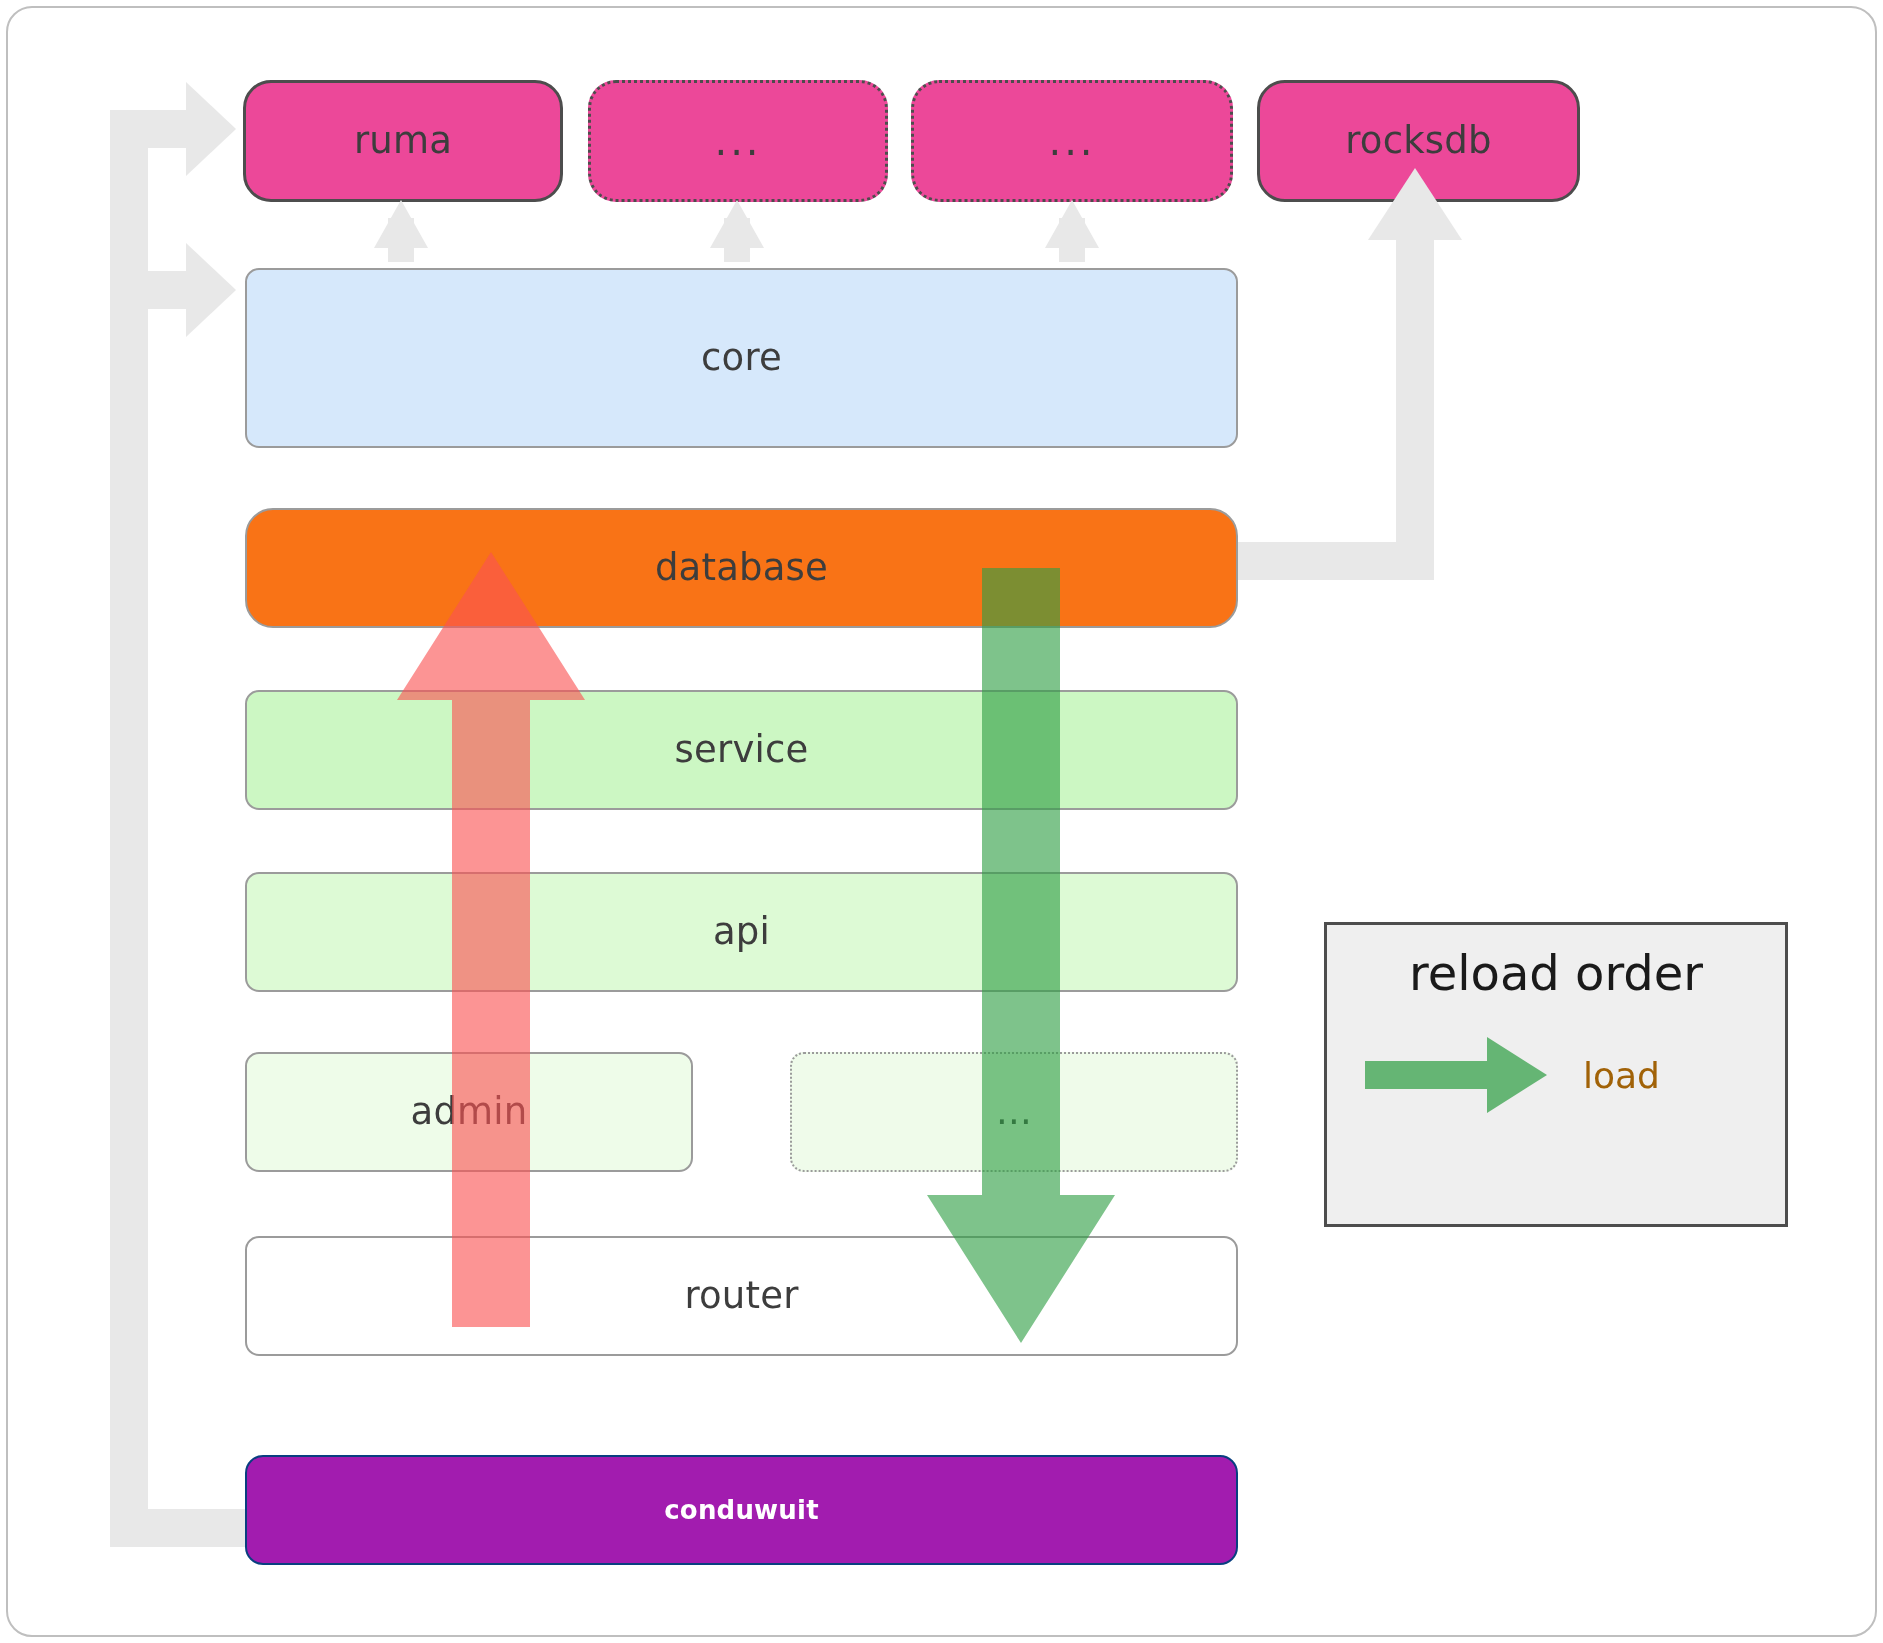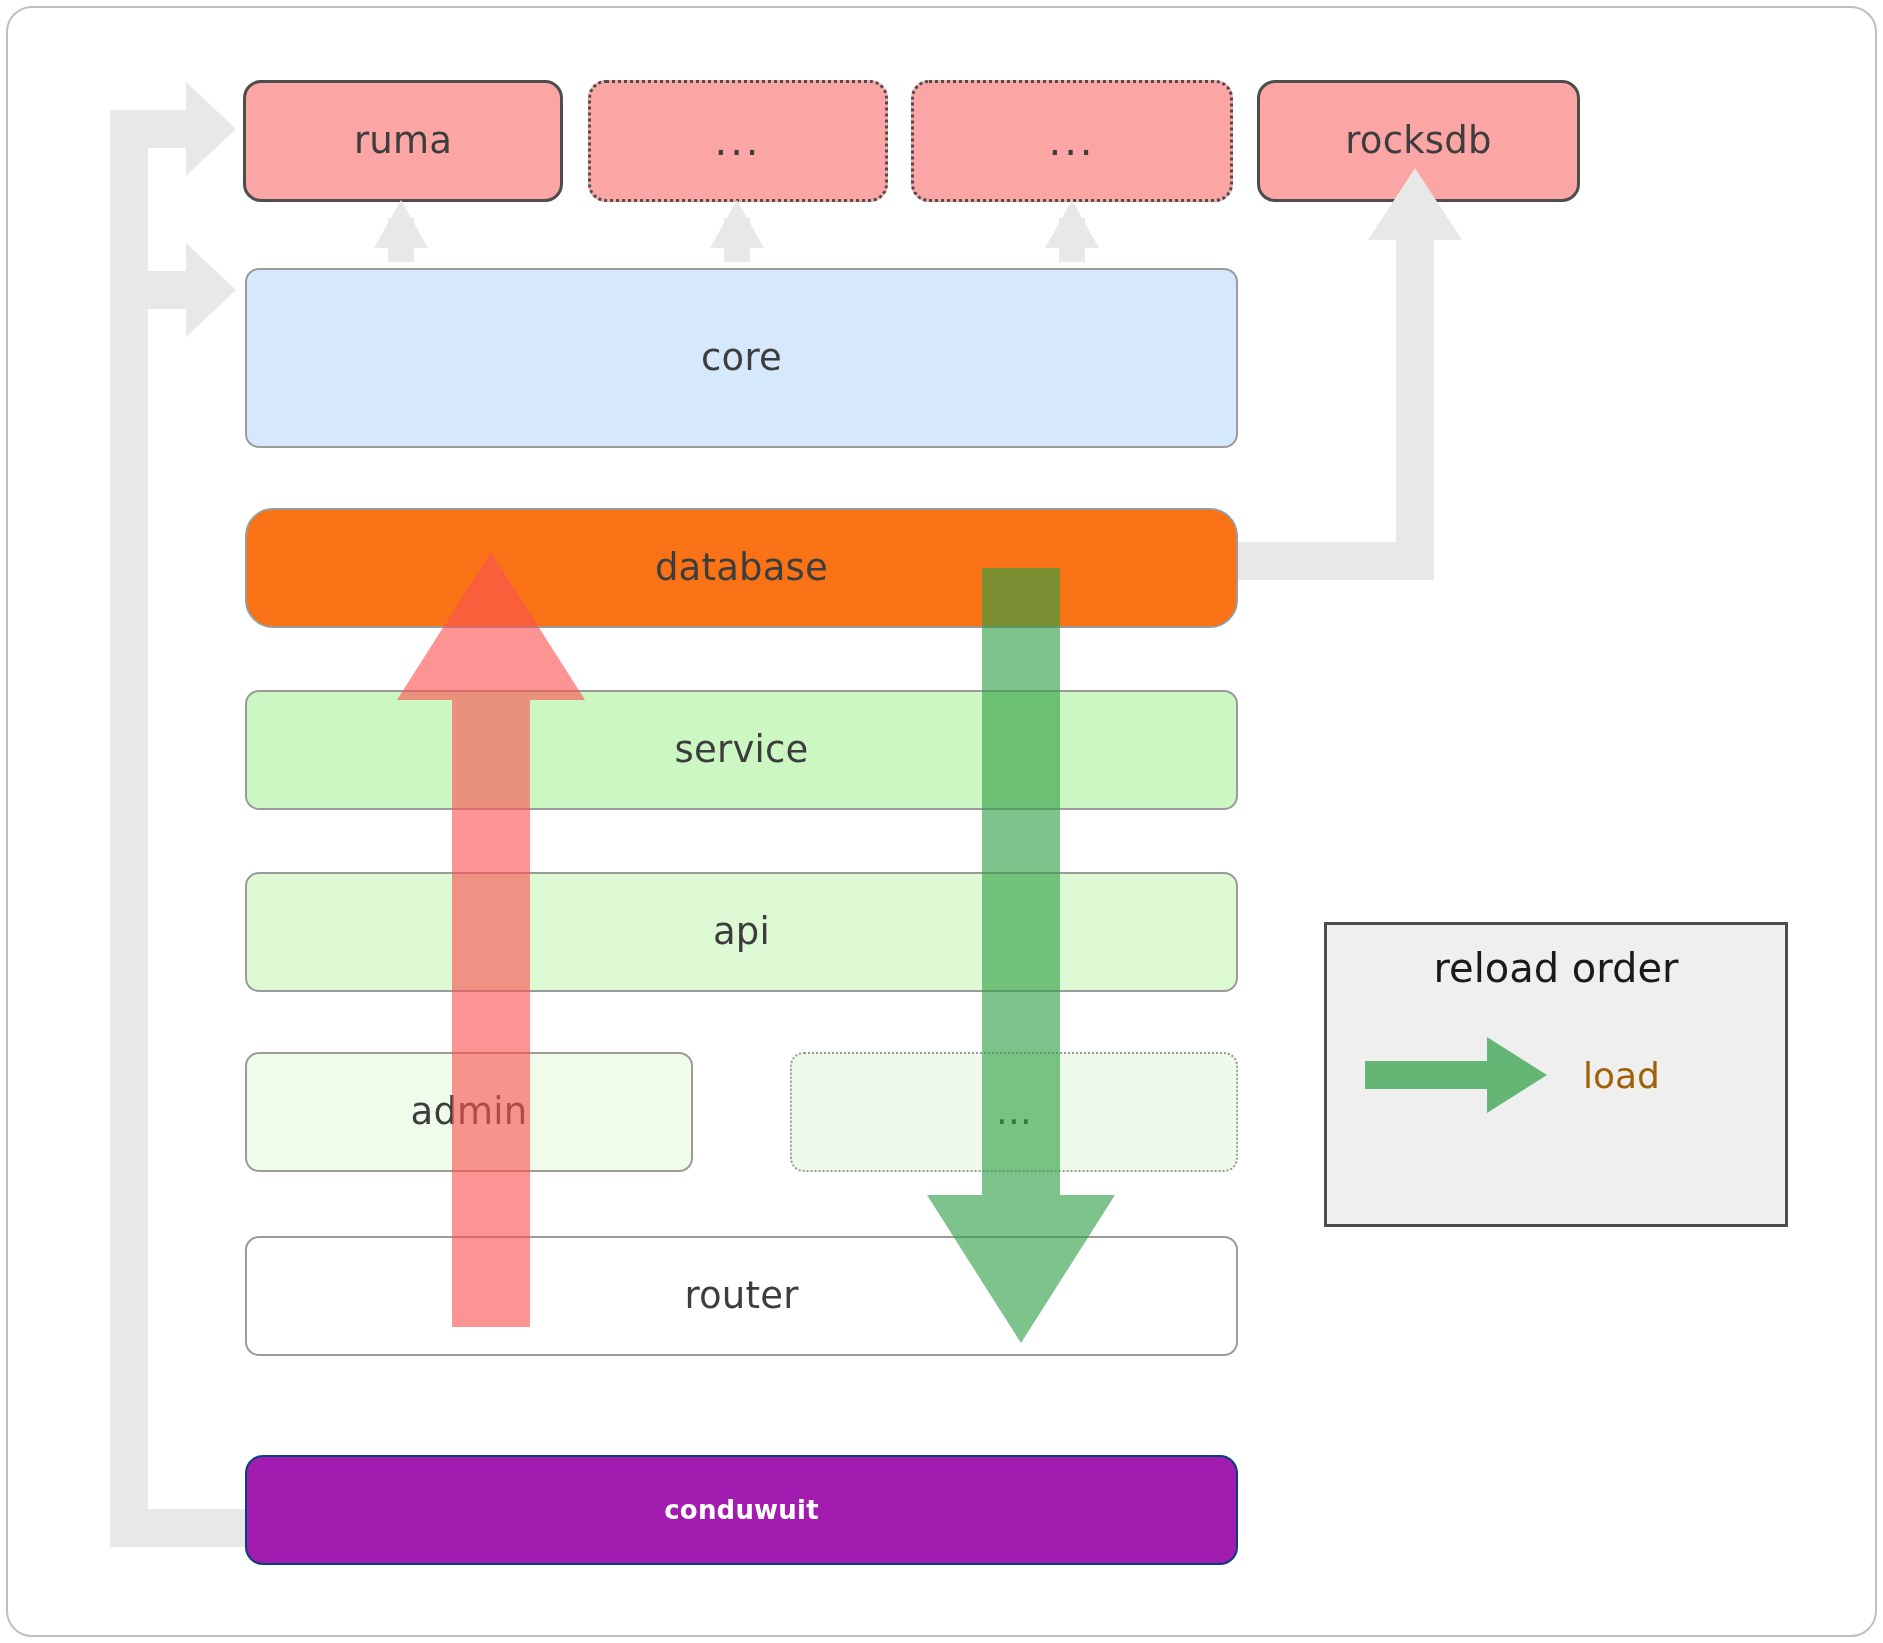--- a/index.html
+++ b/index.html
@@ -31,23 +31,23 @@
     justify-content: center;
     border-radius: 14px;
     font-size: 37px;
     color: #3d3d3d;
     letter-spacing: 0.2px;
     text-align: center;
     line-height: 1.1;
   }
   
   .dep {
-    background: #fca5a5;
+    background: #ec4899;
     border: 3px solid #4d4d4d;
-    border-radius: 18px;
+    border-radius: 28px;
     box-shadow: 0 0 0 0 transparent;
     align-items: center;
   }
   .dep.dotted { border: 3px dotted #4d4d4d; }
   .dep .dots { font-size: 40px; letter-spacing: 3px; color: #3d3d3d; }
 
   
   .layer {
     border: 2px solid #9b9b9b;
     border-radius: 14px;
@@ -88,21 +88,21 @@
     left: 1324px; top: 922px;
     width: 464px; height: 305px;
     background: #efefef;
     border: 3px solid #4d4d4d;
     z-index: 6;
   }
   .legend-title {
     position: absolute;
     top: 20px; left: 0; width: 100%;
     text-align: center;
-    font-size: 40px;
+    font-size: 48px;
     color: #1a1a1a;
   }
   .legend-row {
     position: absolute;
     left: 34px;
     width: 400px;
     height: 80px;
     display: flex;
     align-items: center;
   }

